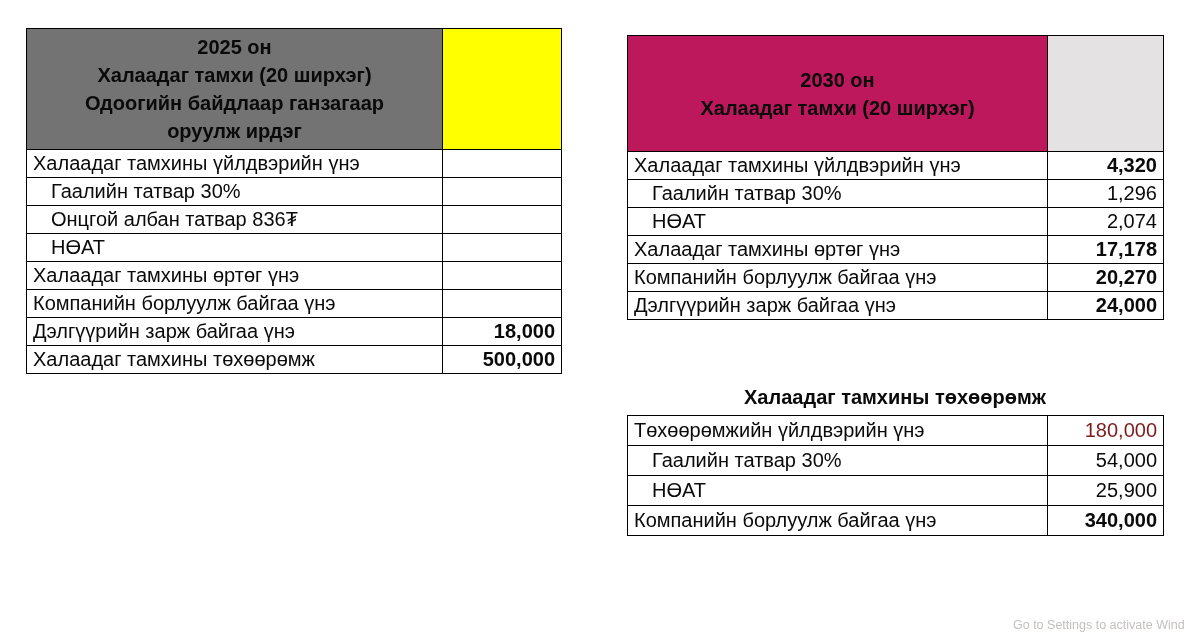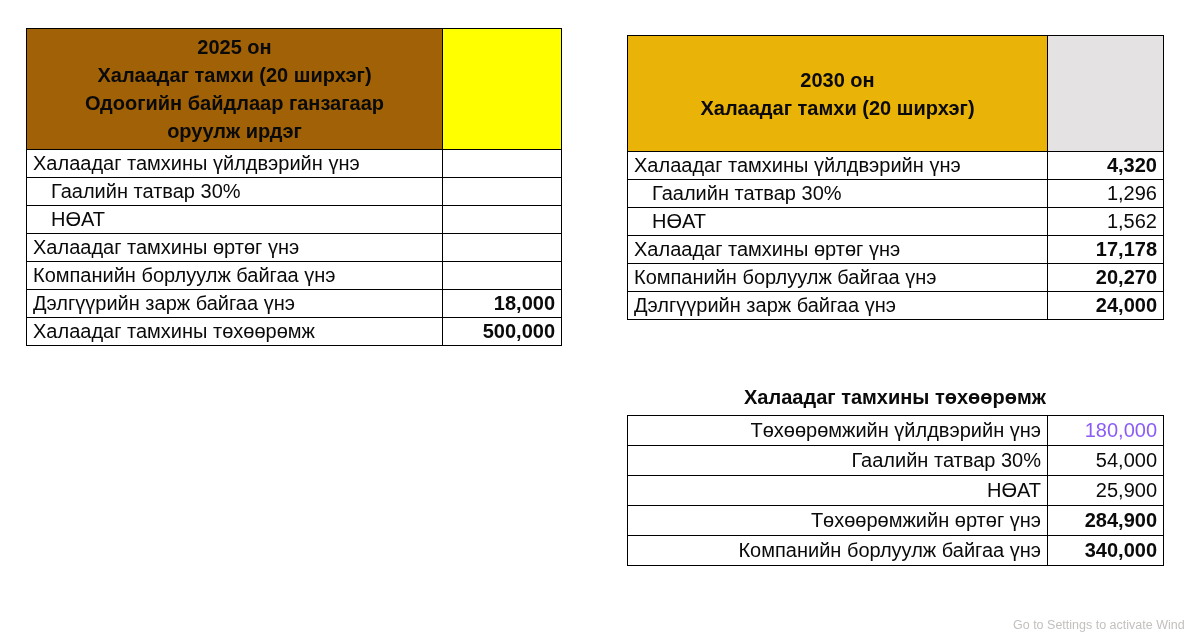--- a/index.html
+++ b/index.html
@@ -31,21 +31,21 @@
   td.val{text-align:right;padding-right:13px;}
   td.val.b{font-weight:bold;}
 
   #tbl-2025{left:26px;top:28px;width:535px;}
   #tbl-2025 td.hdr{height:120px;}
 
   #tbl-2030{left:627px;top:35px;width:536px;}
   #tbl-2030 td.hdr{height:115px;}
 
   #tbl-device{left:627px;top:415px;width:536px;}
-  #tbl-device td{height:29px;text-align:right;}
+  #tbl-device td{height:29px;}
 
   .section-title{
     position:absolute;left:627px;top:386px;width:536px;
     text-align:center;font-weight:bold;font-size:20px;color:#0a0a0a;
   }
 
   .watermark{
     position:absolute;left:1013px;top:613px;
     color:#b9b6b4;font-size:16px;line-height:20px;
   }
@@ -56,36 +56,40 @@
 
 <div class="page">
 
   <table class="tbl" id="tbl-2025">
     <colgroup>
         <col style="width:416px">
         <col style="width:119px">
       </colgroup>
     <tbody>
       <tr>
-        <td class="hdr" style="background:#a16207">
+        <td class="hdr" style="background:#737373">
             <div>2025 он</div>
             <div>Халаадаг тамхи (20 ширхэг)</div>
             <div>Одоогийн байдлаар ганзагаар</div>
             <div>оруулж ирдэг</div>
           </td>
         <td class="hdr" style="background:#ffff00"></td>
       </tr>
     </tbody>
     <tbody>
         <tr>
           <td class="lbl">Халаадаг тамхины үйлдвэрийн үнэ</td>
           <td class="val"></td>
         </tr>
         <tr>
           <td class="lbl ind">Гаалийн татвар 30%</td>
+          <td class="val"></td>
+        </tr>
+        <tr>
+          <td class="lbl ind">Онцгой албан татвар 836₮</td>
           <td class="val"></td>
         </tr>
         <tr>
           <td class="lbl ind">НӨАТ</td>
           <td class="val"></td>
         </tr>
         <tr>
           <td class="lbl">Халаадаг тамхины өртөг үнэ</td>
           <td class="val"></td>
         </tr>
@@ -104,39 +108,39 @@
       </tbody>
   </table>
 
   <table class="tbl" id="tbl-2030">
     <colgroup>
         <col style="width:420px">
         <col style="width:116px">
       </colgroup>
     <tbody>
       <tr>
-        <td class="hdr" style="background:#eab308">
+        <td class="hdr" style="background:#be185d">
             <div>2030 он</div>
             <div>Халаадаг тамхи (20 ширхэг)</div>
           </td>
         <td class="hdr" style="background:#e4e2e2"></td>
       </tr>
     </tbody>
     <tbody>
         <tr>
           <td class="lbl">Халаадаг тамхины үйлдвэрийн үнэ</td>
           <td class="val b">4,320</td>
         </tr>
         <tr>
           <td class="lbl ind">Гаалийн татвар 30%</td>
           <td class="val">1,296</td>
         </tr>
         <tr>
           <td class="lbl ind">НӨАТ</td>
-          <td class="val">1,562</td>
+          <td class="val">2,074</td>
         </tr>
         <tr>
           <td class="lbl">Халаадаг тамхины өртөг үнэ</td>
           <td class="val b">17,178</td>
         </tr>
         <tr>
           <td class="lbl">Компанийн борлуулж байгаа үнэ</td>
           <td class="val b">20,270</td>
         </tr>
         <tr>
@@ -149,33 +153,29 @@
   <div class="section-title">Халаадаг тамхины төхөөрөмж</div>
 
   <table class="tbl" id="tbl-device">
     <colgroup>
         <col style="width:420px">
         <col style="width:116px">
       </colgroup>
     <tbody>
         <tr>
           <td class="lbl">Төхөөрөмжийн үйлдвэрийн үнэ</td>
-          <td class="val" style="color: #8b5cf6;">180,000</td>
+          <td class="val" style="color: #7f1d1d;">180,000</td>
         </tr>
         <tr>
           <td class="lbl ind">Гаалийн татвар 30%</td>
           <td class="val">54,000</td>
         </tr>
         <tr>
           <td class="lbl ind">НӨАТ</td>
           <td class="val">25,900</td>
-        </tr>
-        <tr>
-          <td class="lbl">Төхөөрөмжийн өртөг үнэ</td>
-          <td class="val b">284,900</td>
         </tr>
         <tr>
           <td class="lbl">Компанийн борлуулж байгаа үнэ</td>
           <td class="val b">340,000</td>
         </tr>
       </tbody>
   </table>
 
   <div class="watermark">
     <div class="wm2">Go to Settings to activate Wind</div>

